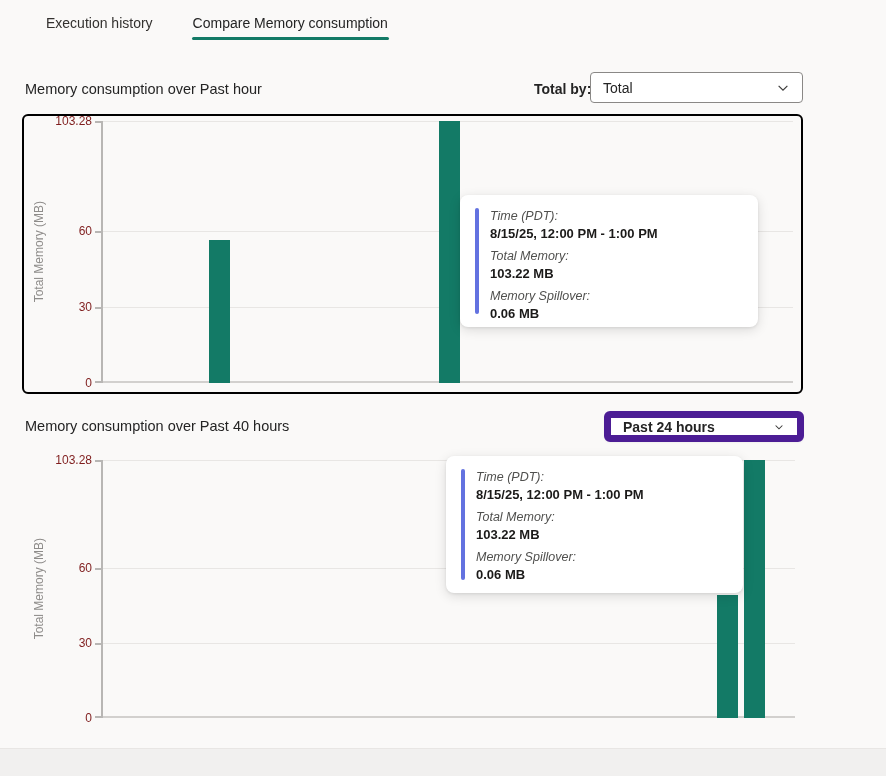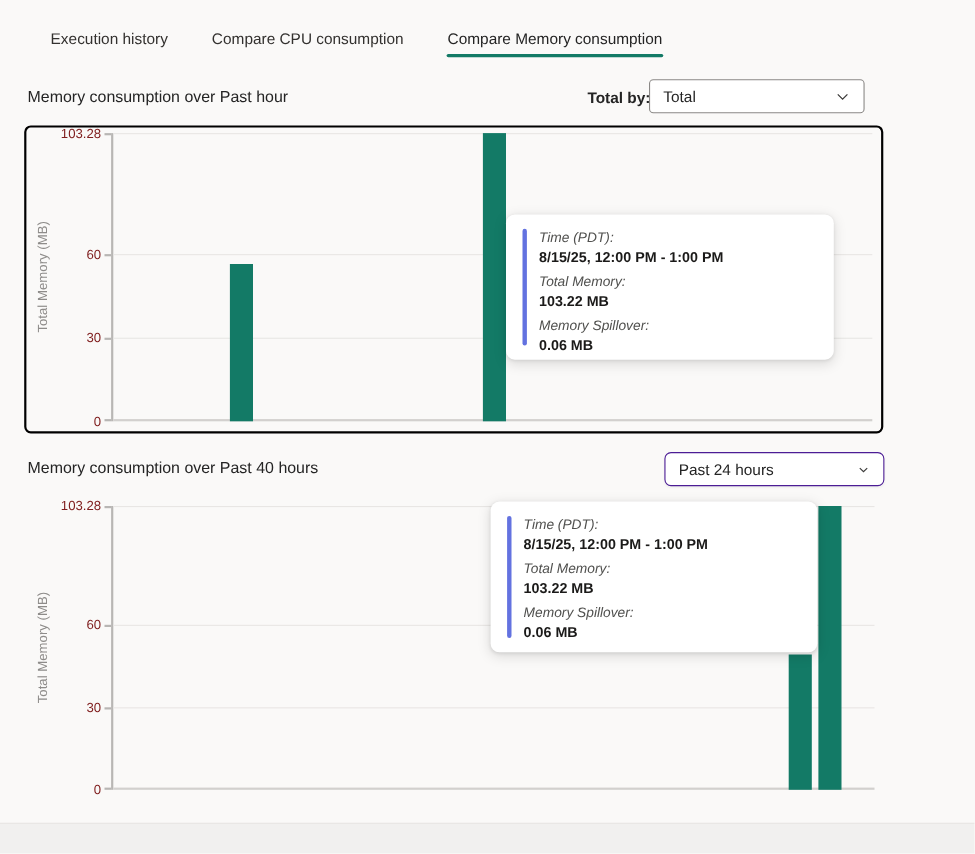--- a/index.html
+++ b/index.html
@@ -2,35 +2,35 @@
 <html><head>
 <meta charset="utf-8">
 <style>
   html,body{margin:0;padding:0;}
   body{
     width:886px;height:776px;position:relative;overflow:hidden;
     background:#faf9f8;color:#242424;
     font-family:"Liberation Sans",sans-serif;
   }
   
-  .tabbar{position:absolute;left:45px;top:13px;display:flex;gap:38px;font-size:14px;margin-top:12px;}
+  .tabbar{position:absolute;left:45px;top:13px;display:flex;gap:38px;font-size:14px;}
   .tab{position:relative;color:#33312f;padding:2px 1px 9px 1px;cursor:pointer;white-space:nowrap;}
   .tab.active{font-weight:normal;color:#242424;}
   .tab.active::after{content:"";position:absolute;left:0;right:0;bottom:0;height:3px;border-radius:2px;background:#137a66;}
   
   .sec-title{position:absolute;font-size:14.5px;font-weight:normal;color:#242424;}
   #title-hour{left:25px;top:81px;}
   #title-day{left:25px;top:418px;}
   .viewby-label{position:absolute;left:534px;top:81px;font-size:14px;font-weight:bold;}
   .dropdown{
     position:absolute;display:flex;align-items:center;justify-content:space-between;
     background:#fff;box-sizing:border-box;font-size:14px;color:#242424;cursor:pointer;
   }
-  #dd-hour{left:590px;top:72px;width:196px;height:31px;border:1px solid #8a8886;border-radius:4px;padding:0 12px;}
-  #dd-day{left:604px;top:411px;width:200px;height:31px;border:1px solid #4c1d95;border-radius:6px;padding:0 12px;font-weight:normal;box-shadow:0 1px 2px rgba(0,0,0,.04);}
+  #dd-hour{left:590px;top:72px;width:213px;height:31px;border:1px solid #8a8886;border-radius:4px;padding:0 12px;}
+  #dd-day{left:604px;top:411px;width:200px;height:31px;border:7px solid #4c1d95;border-radius:6px;padding:0 12px;font-weight:bold;box-shadow:0 1px 2px rgba(0,0,0,.04);}
   .chev{flex:0 0 auto;display:block;}
   
   .chart{position:absolute;box-sizing:border-box;}
   #chart-hour{left:22px;top:114px;width:781px;height:280px;border:2px solid #000;border-radius:6px;}
   #chart-day{left:22px;top:450px;width:781px;height:268px;}
   .plot{position:absolute;}
   #chart-hour .plot{left:79px;top:5px;width:690px;height:262px;}
   #chart-day .plot{left:81px;top:10px;width:692px;height:258px;}
   .yaxis-line{position:absolute;left:-2px;top:0;bottom:0;width:2px;background:#b8b6b4;}
   .gridline{position:absolute;left:0;width:100%;height:1px;background:#e8e6e4;}
@@ -55,21 +55,20 @@
   .tt-label{font-size:12.5px;color:#50504e;line-height:17px;font-style:italic;}
   .tt-value{font-size:13px;font-weight:bold;color:#1b1a19;line-height:18px;}
   
   .footer-strip{position:absolute;left:0;right:0;bottom:0;height:27px;background:#f1f0ef;border-top:1px solid #e8e6e4;}
 </style>
 </head>
 <body>
 
 <div class="tabbar">
   <div class="tab">Execution history</div>
-  <div class="tab">Compare CPU consumption</div>
   <div class="tab active" style="--u: #137a66;">Compare Memory consumption</div>
 </div>
 
 <div class="sec-title" id="title-hour">Memory consumption over Past hour</div>
 <div class="viewby-label">Total by:</div>
 <div class="dropdown" id="dd-hour">
   <span>Total</span>
   <svg class="chev" width="14" height="14" viewBox="0 0 16 16">
       <path d="M3 5.5 L8 10.5 L13 5.5" fill="none" stroke="#3b3a39" stroke-width="1.3"></path>
     </svg>

